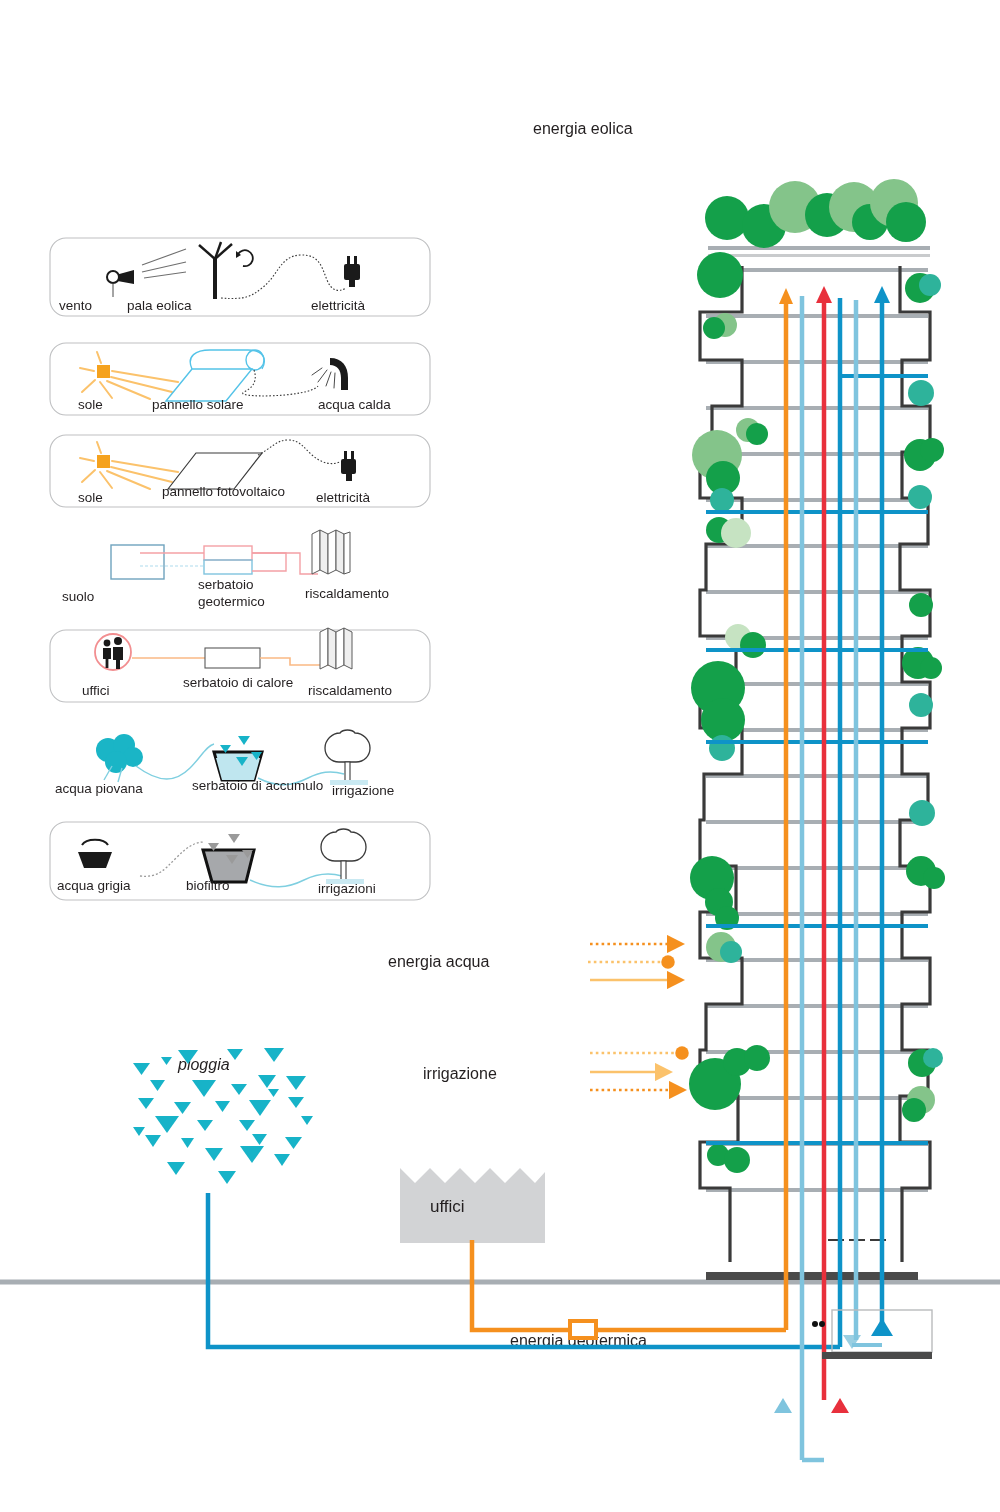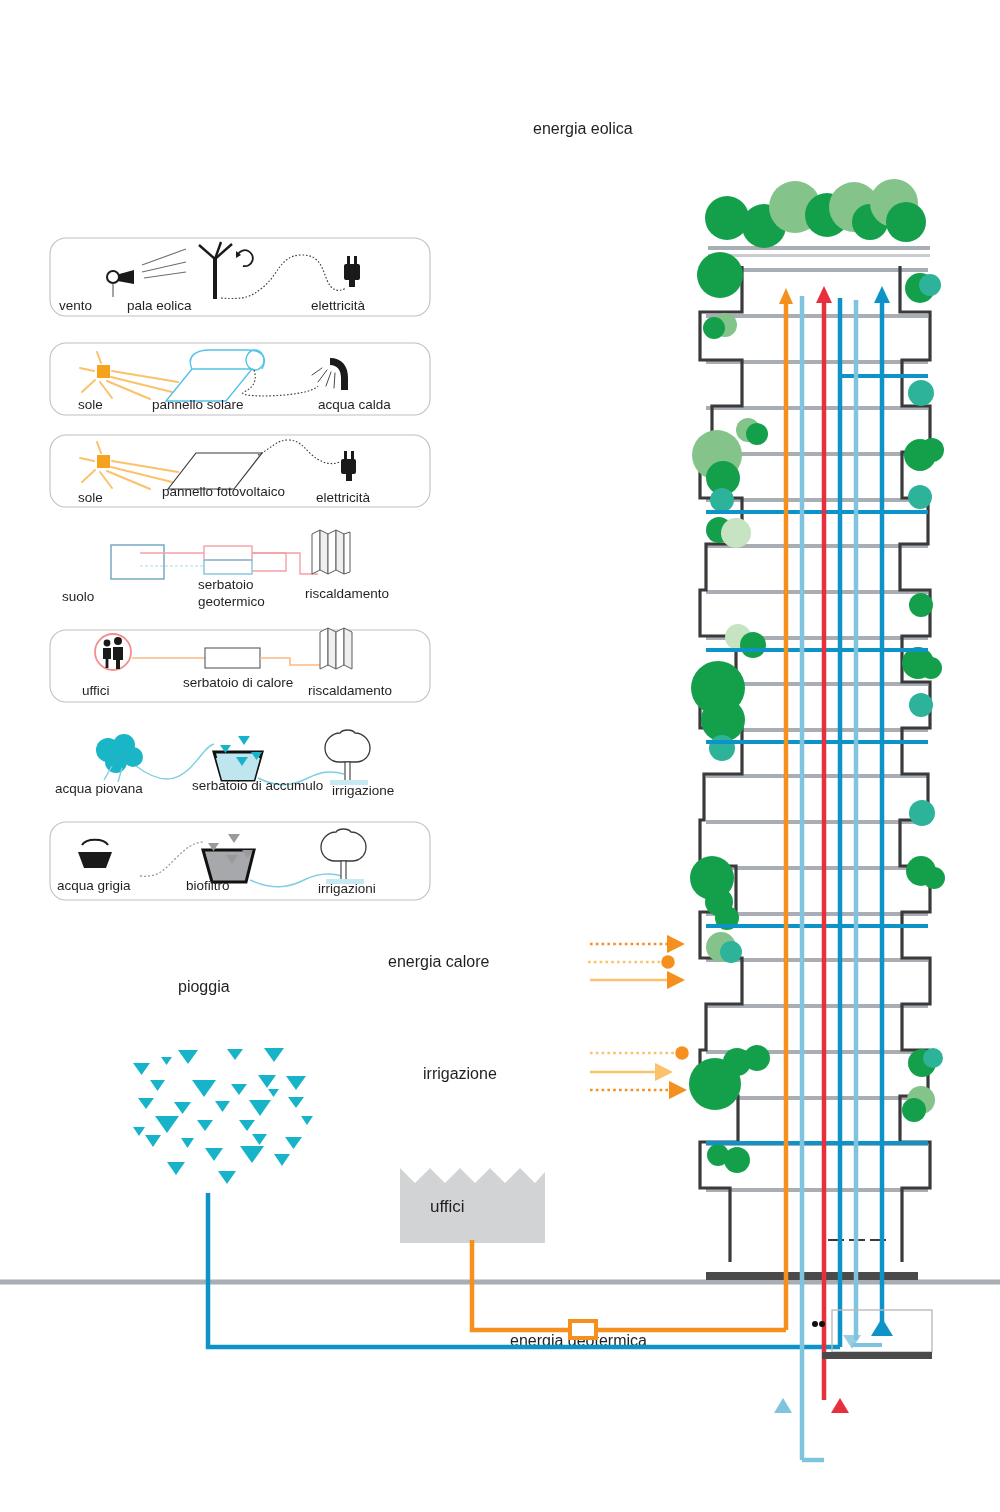--- a/index.html
+++ b/index.html
@@ -11,23 +11,23 @@
   .big-lbl{position:absolute;font-size:16px;color:#231f20;white-space:nowrap;}
   .legend-txt{font-size:13.5px;fill:#231f20;font-family:"Liberation Sans","DejaVu Sans",sans-serif;}
   .uffici-txt{font-size:17px;fill:#231f20;font-family:"Liberation Sans","DejaVu Sans",sans-serif;}
 </style>
 </head>
 <body>
 
 <div class="stage">
 
   <div class="big-lbl" style="left:533px;top:120px;">energia eolica</div>
-  <div class="big-lbl" style="left:388px;top:953px;">energia calore</div>
+  <div class="big-lbl" style="left:388px;top:953px;">energia acqua</div>
   <div class="big-lbl" style="left:423px;top:1065px;">irrigazione</div>
-  <div class="big-lbl" style="left:178px;top:978px;">pioggia</div>
+  <div class="big-lbl" style="left:178px;top:1056px;font-style:italic;">pioggia</div>
   <div class="big-lbl" style="left:510px;top:1332px;">energia geotermica</div>
 
   <svg class="layer" viewBox="0 0 1000 1512">
     <defs>
       <marker id="ar-or" markerWidth="7" markerHeight="7" refX="5" refY="3.5" orient="auto">
         <path d="M0,0 L7,3.5 L0,7 z" fill="#F5901E"></path>
       </marker>
       <marker id="ar-orl" markerWidth="7" markerHeight="7" refX="5" refY="3.5" orient="auto">
         <path d="M0,0 L7,3.5 L0,7 z" fill="#FBC26B"></path>
       </marker>

